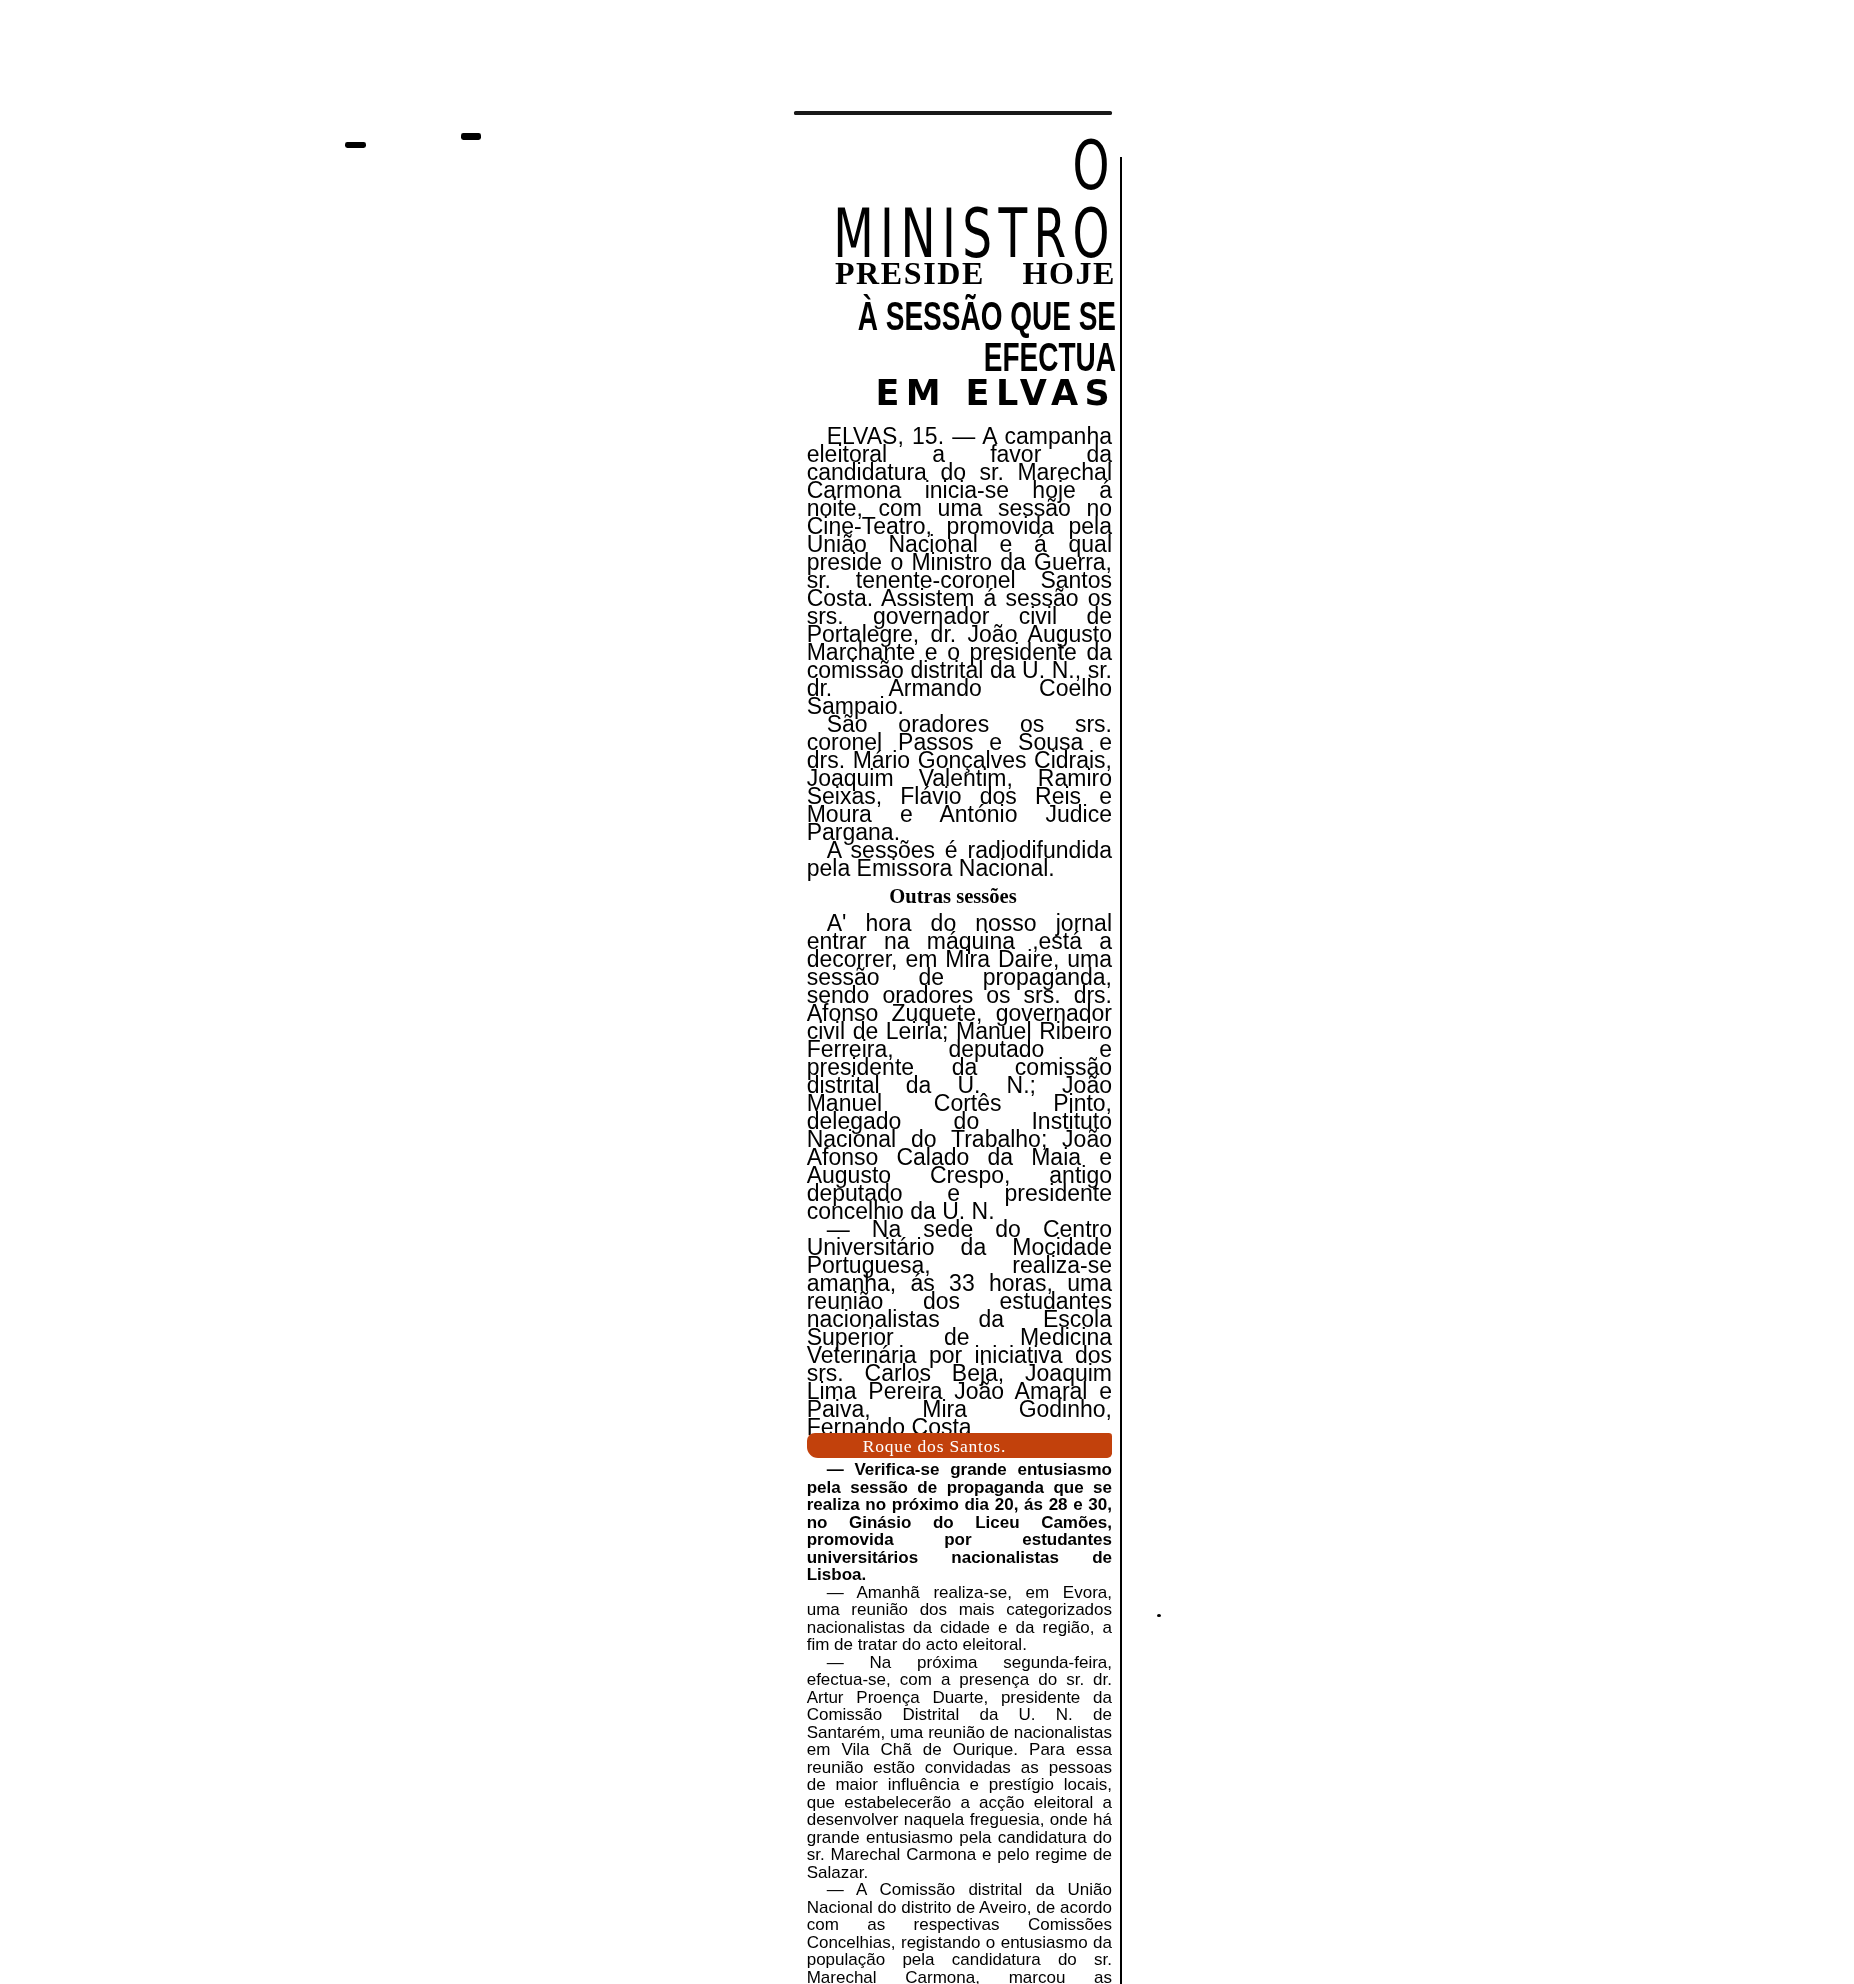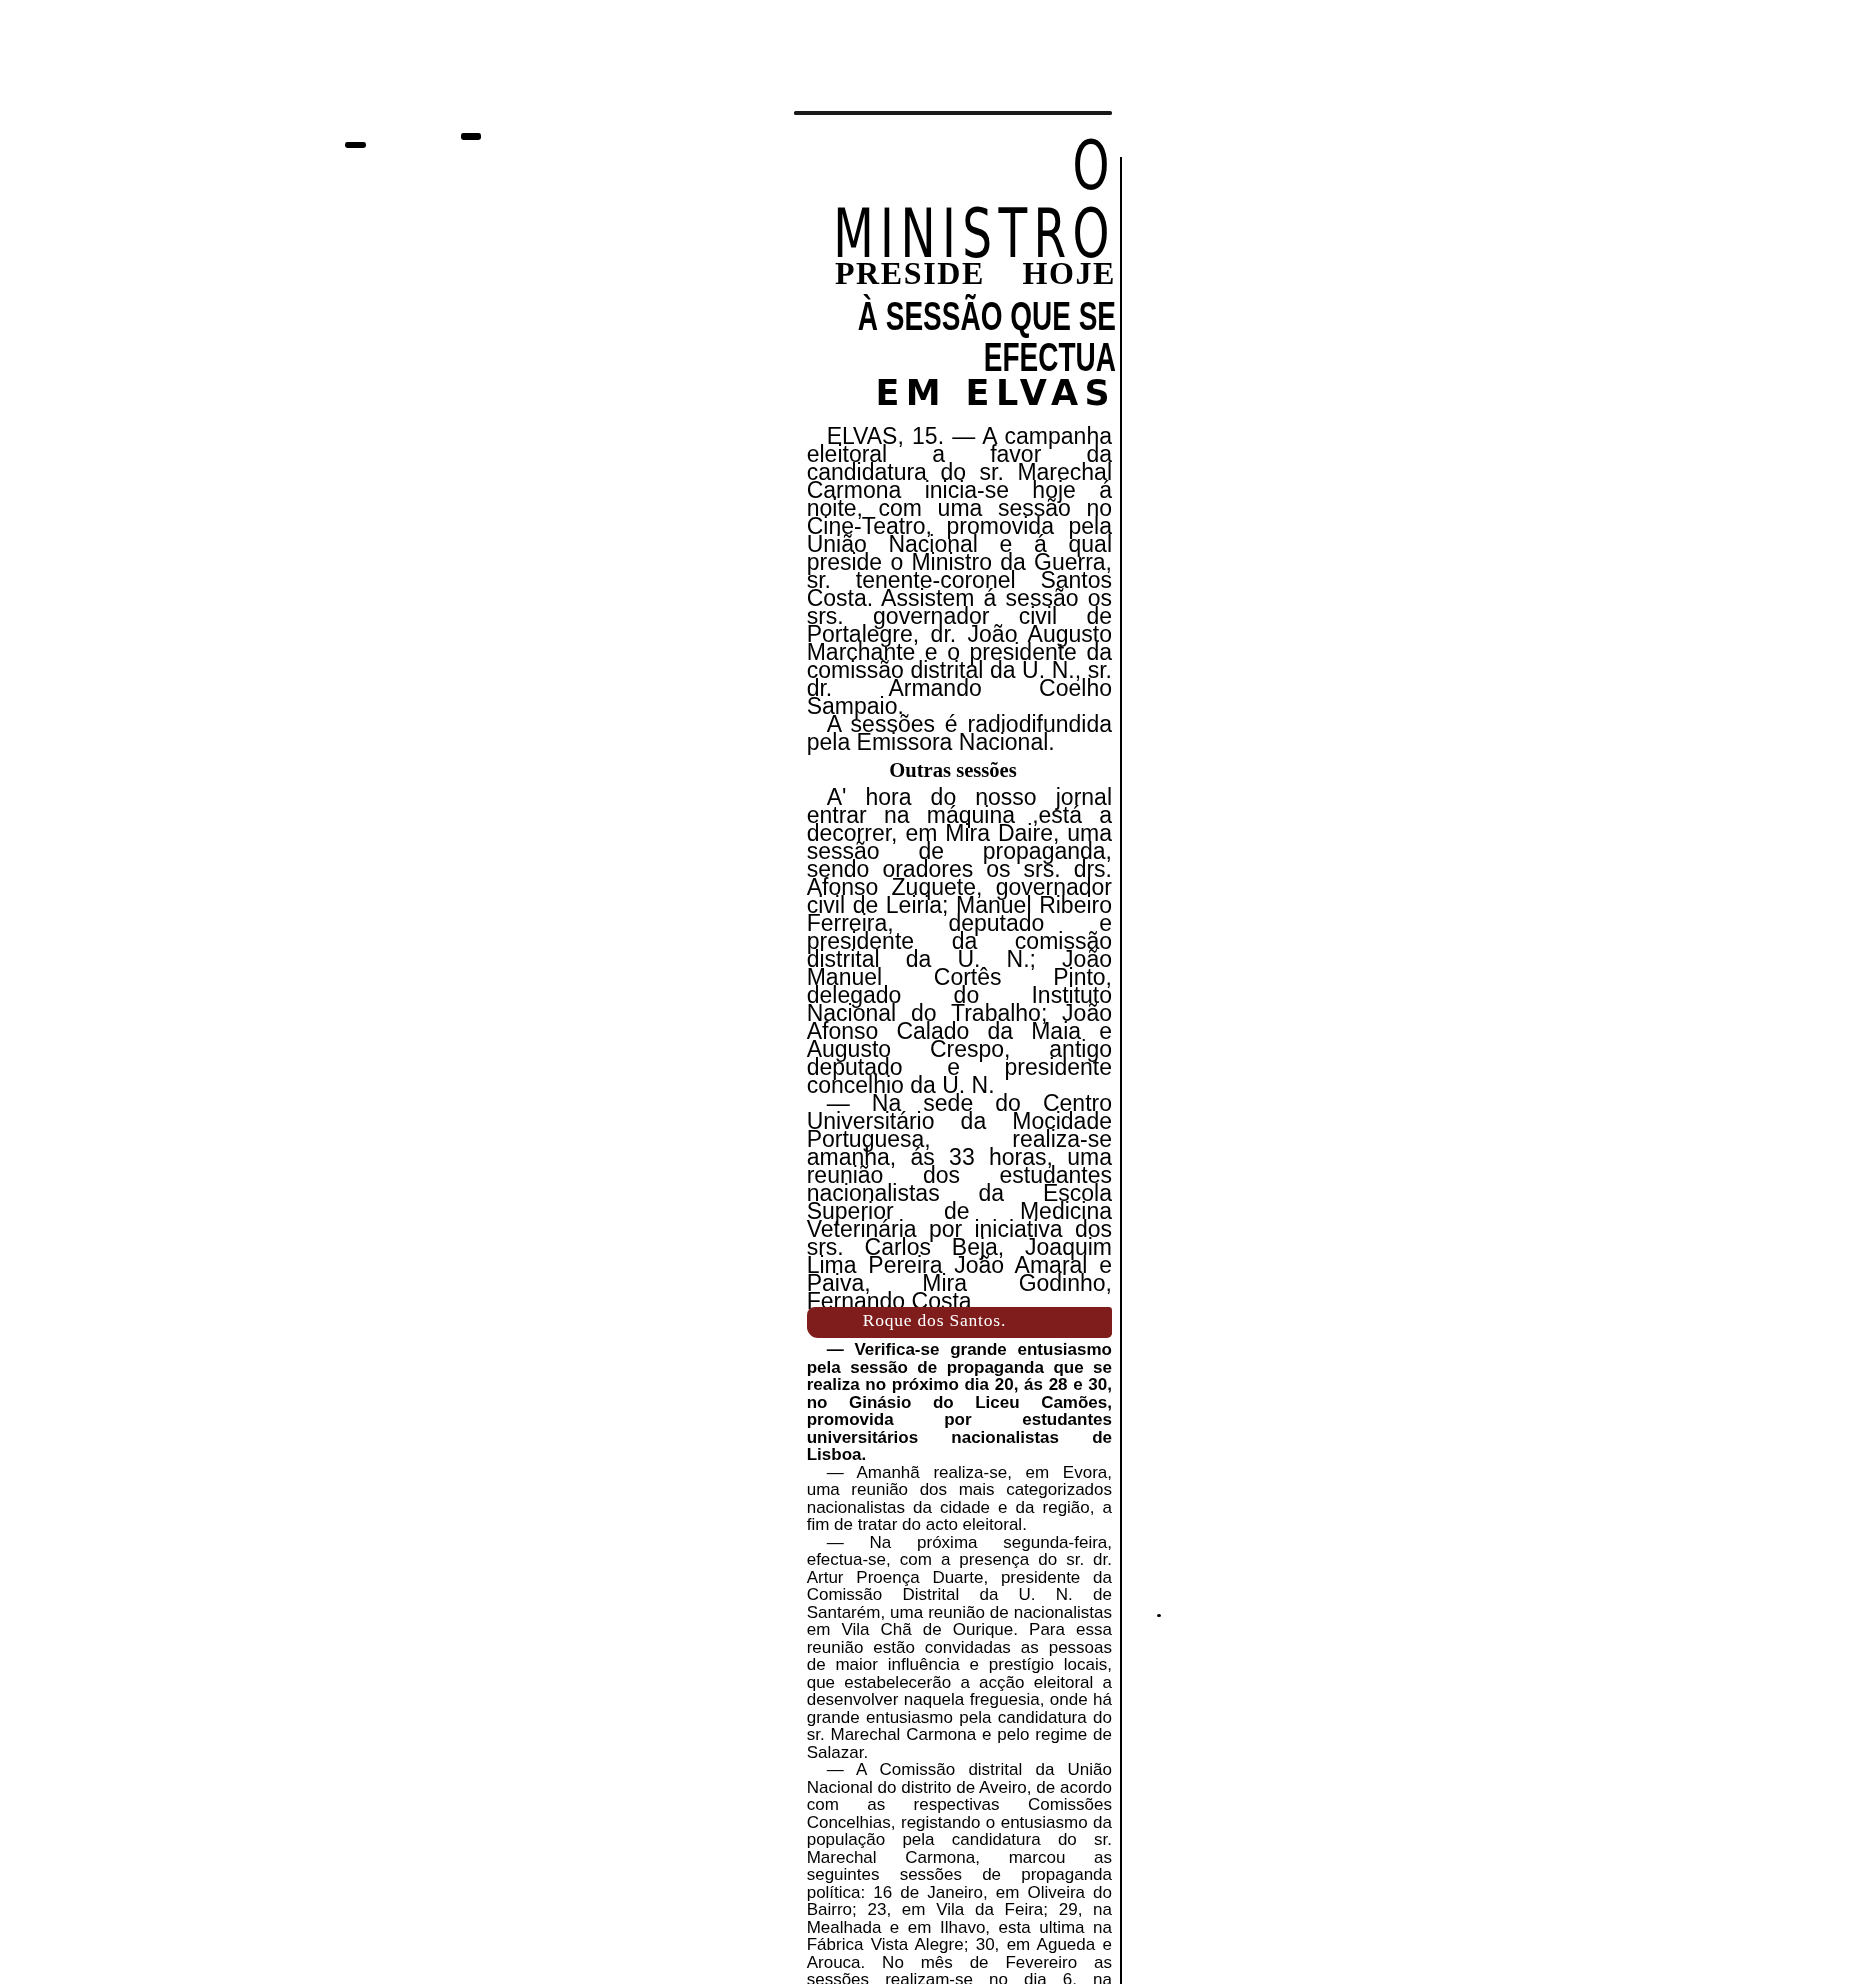--- a/index.html
+++ b/index.html
@@ -26,21 +26,21 @@
     font-family: Liberation Sans, sans-serif; font-size: 23px; line-height: 18px;
     text-align: justify; margin: 0 4px 0 16.7px;
   }
   .body-text p { margin: 0; text-indent: 20px; }
   .body-text.condensed { font-family: "Liberation Sans Narrow", "Liberation Sans", sans-serif; font-size: 17px; line-height: 17.5px; }
   .subhead {
     text-align: center; font-family: "Liberation Serif", serif; font-weight: bold;
     font-size: 20.6px; margin: 8px 0 5.6px 0;
   }
   .smudge {
-    height: 31px; margin: -2.4px 4px 3.2px 16.7px; background: #7f1d1d; border-radius: 8px 3.2px 4.8px 11px;
+    height: 25px; margin: -2.4px 4px 3.2px 16.7px; background: #c2410c; border-radius: 8px 3.2px 4.8px 11px;
     position: relative;
   }
   .smudge span {
     position: absolute; left: 56px; top: 3.2px; color: #fff; font-family: "Liberation Serif", serif;
     font-size: 17.5px; letter-spacing: 0.8px;
   }
   .dot { position: absolute; width: 3.2px; height: 3.2px; background: #000; border-radius: 50%; }
 </style>
 </head>
 <body>
@@ -54,20 +54,21 @@
 <article class="column">
   <div class="top-rule"></div>
 
   <h1 class="hl hl1">O MINISTRO</h1>
   <h2 class="hl hl3">PRESIDE HOJE</h2>
   <h2 class="hl hl4">À SESSÃO QUE SE EFECTUA</h2>
   <h2 class="hl hl5">EM ELVAS</h2>
 
   <div class="body-text">
     <p>ELVAS, 15. — A campanha eleitoral a favor da candidatura do sr. Marechal Carmona inicia-se hoje á noite, com uma sessão no Cine-Teatro, promovida pela União Nacional e á qual preside o Ministro da Guerra, sr. tenente-coronel Santos Costa. Assistem á sessão os srs. governador civil de Portalegre, dr. João Augusto Marchante e o presidente da comissão distrital da U. N., sr. dr. Armando Coelho Sampaio.</p>
+    <p>São oradores os srs. coronel Passos e Sousa e drs. Mário Gonçalves Cidrais, Joaquim Valentim, Ramiro Seixas, Flávio dos Reis e Moura e António Judice Pargana.</p>
     <p>A sessões é radiodifundida pela Emissora Nacional.</p>
   </div>
 
   <div class="subhead">Outras sessões</div>
 
   <div class="body-text">
     <p>A' hora do nosso jornal entrar na máquina ,está a decorrer, em Mira Daire, uma sessão de propaganda, sendo oradores os srs. drs. Afonso Zuquete, governador civil de Leiria; Manuel Ribeiro Ferreira, deputado e presidente da comissão distrital da U. N.; João Manuel Cortês Pinto, delegado do Instituto Nacional do Trabalho; João Afonso Calado da Maia e Augusto Crespo, antigo deputado e presidente concelhio da U. N.</p>
     <p>— Na sede do Centro Universitário da Mocidade Portuguesa, realiza-se amanha, ás 33 horas, uma reunião dos estudantes nacionalistas da Escola Superior de Medicina Veterinária por iniciativa dos srs. Carlos Beja, Joaquim Lima Pereira João Amaral e Paiva, Mira Godinho, Fernando Costa</p>
   </div>
   <div class="smudge">

